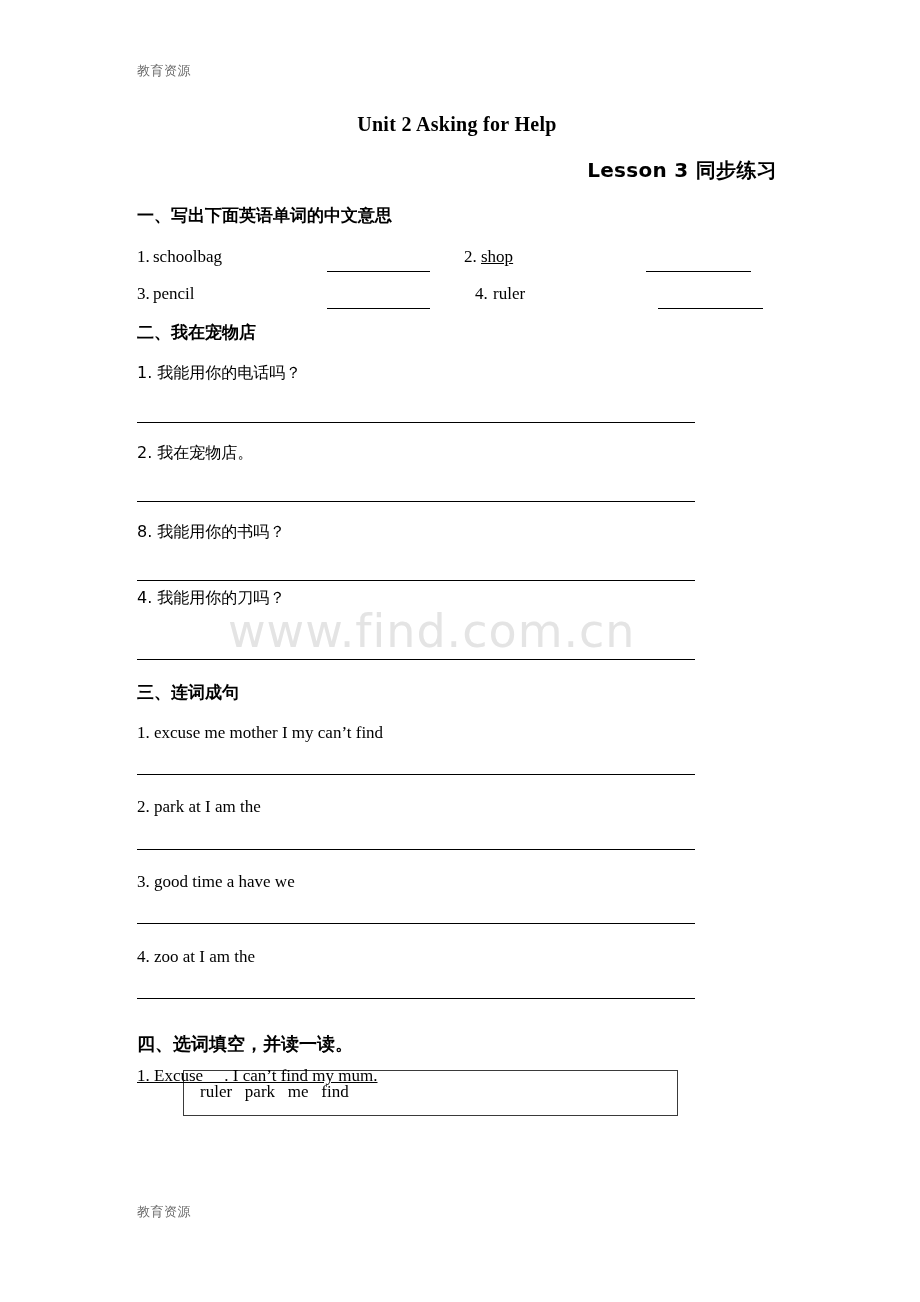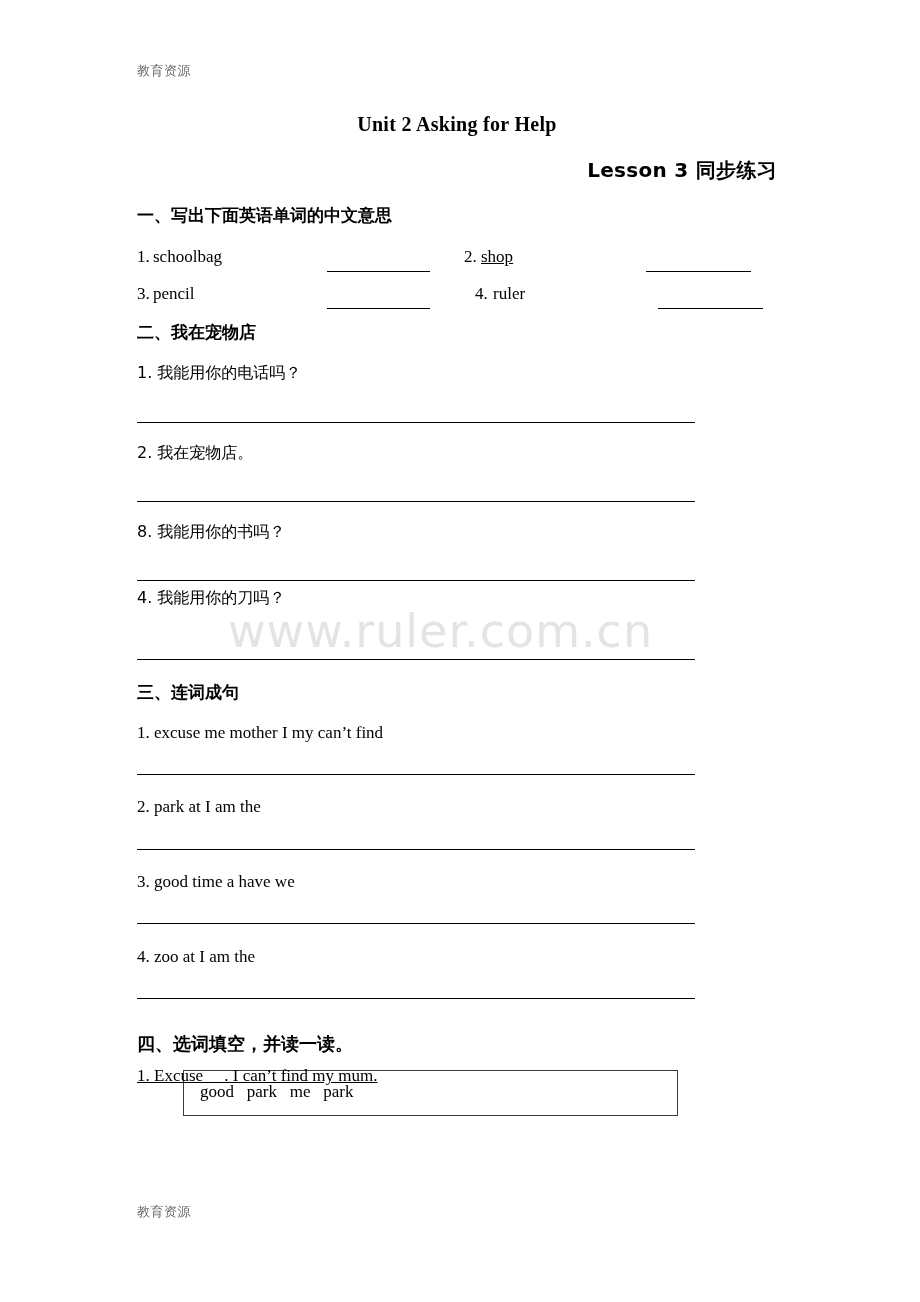--- a/index.html
+++ b/index.html
@@ -150,21 +150,21 @@
     white-space: pre;
   }
 </style>
 </head>
 <body>
 
 <div class="page">
 
   <div class="wm-header">教育资源</div>
 
-  <div class="wm-center">www.ruler.com.cn</div>
+  <div class="wm-center">www.find.com.cn</div>
 
   <div class="wm-footer">教育资源</div>
 
   <div class="content">
 
     <div class="doc-title">Unit 2 Asking for Help</div>
     <div class="doc-subtitle sec-head-cjk">Lesson 3  同步练习</div>
 
     <div class="sec-head sec-head-cjk" style="top:204px;">一、写出下面英语单词的中文意思</div>
 
@@ -208,19 +208,19 @@
 
     <div class="line" style="top:872px;">3. good time a have we</div>
     <div class="long-rule" style="top:923px;"></div>
 
     <div class="line" style="top:947px;">4. zoo at I am the</div>
     <div class="long-rule" style="top:998px;"></div>
 
     <div class="sec-head sec-head-cjk" style="top:1032px; font-size:18px;">四、选词填空，并读一读。</div>
 
     <div class="word-box">
-      <div class="word-box-inner">good   park   me   park</div>
+      <div class="word-box-inner">ruler   park   me   find</div>
     </div>
 
     <div class="line" style="top:1066px;text-decoration:underline;">1. Excuse __. I can’t find my mum.</div>
 
   </div>
 </div>
 
 </body></html>

